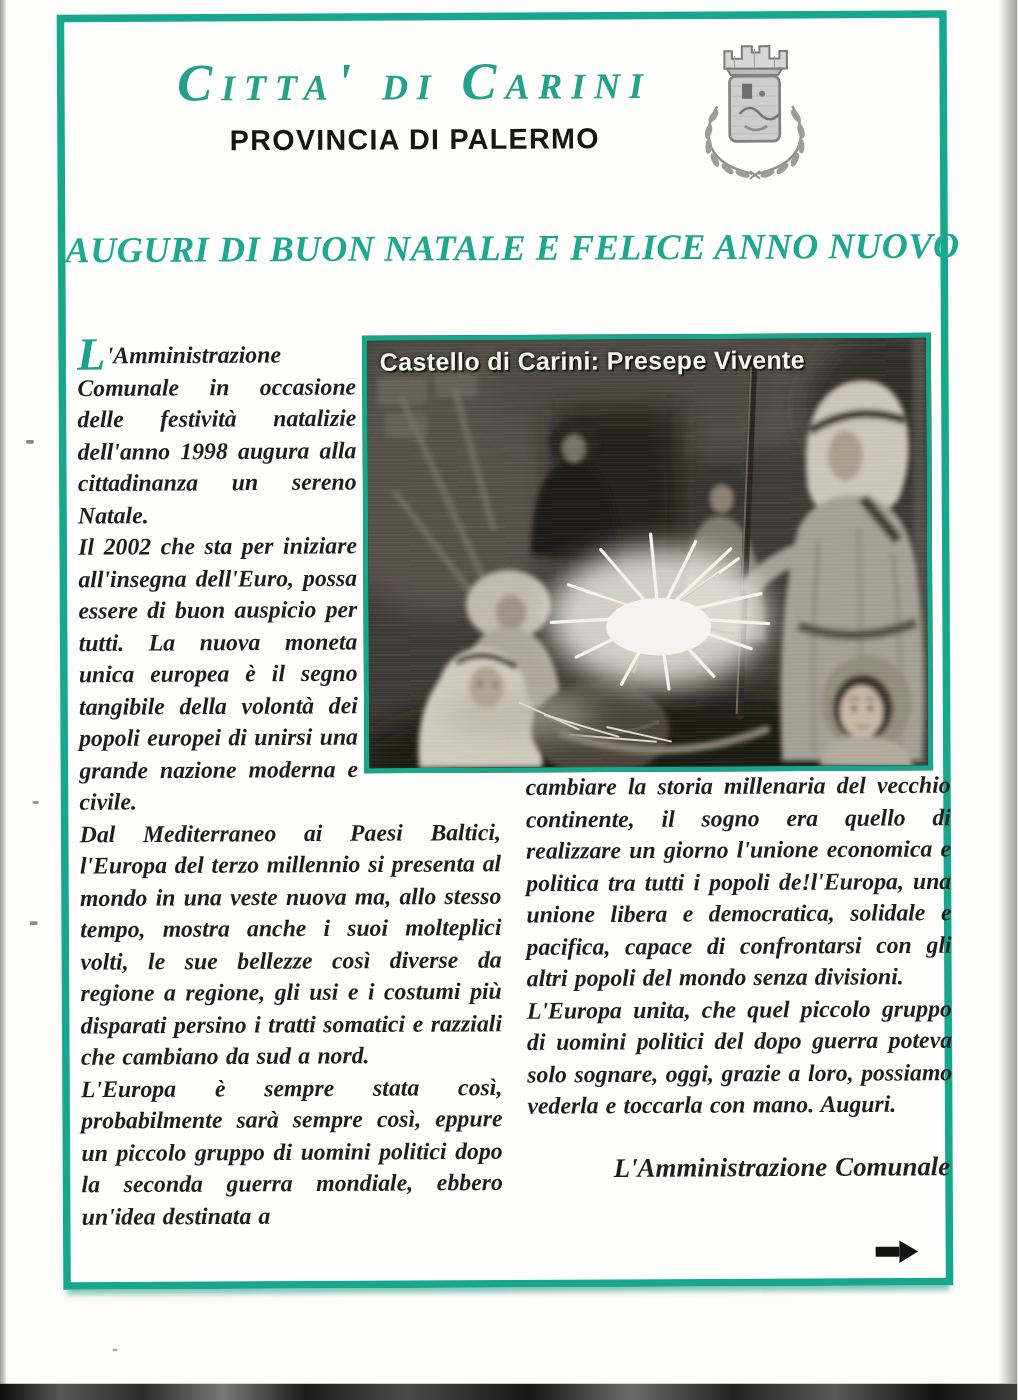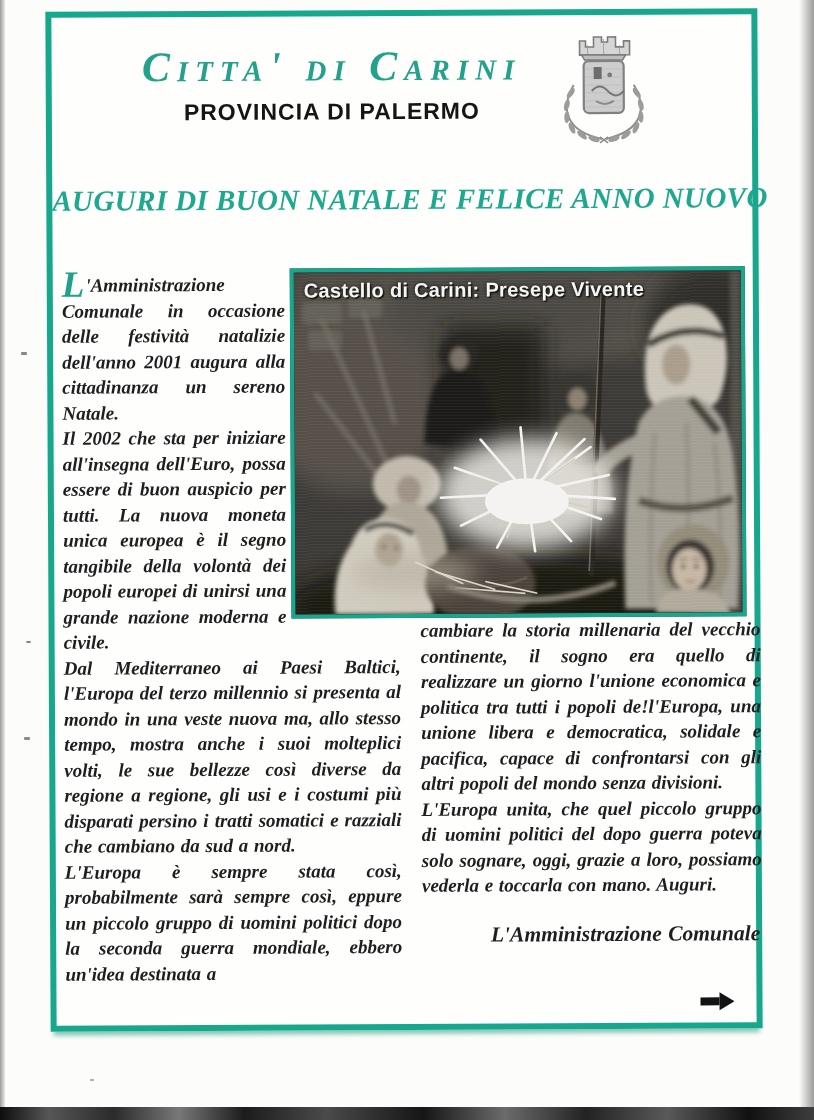--- a/index.html
+++ b/index.html
@@ -275,21 +275,21 @@
           <circle cx="401" cy="296" r="2.2" fill="#2d2822"></circle>
         <path d="M384,290 q4,-3 8,-1 M397,289 q4,-2 8,1" stroke="#55483a" stroke-width="1.4" fill="none"></path>
         <path d="M390,310 q5,3 10,0" stroke="#6b5c4c" stroke-width="1.5" fill="none"></path>
         <path d="M360,342 q4,-26 36,-24 q34,2 40,26 Z" fill="#b7b1a3"></path>
       </g>
     </svg>
   </div>
 
   <div class="col col-left">
     <div class="photo-spacer"></div>
-    <p><span class="drop-cap">L</span><span>'Amministrazione Comunale in occasione delle festività natalizie dell'anno 2001 augura alla cittadinanza un sereno Natale.</span></p>
+    <p><span class="drop-cap">L</span><span>'Amministrazione Comunale in occasione delle festività natalizie dell'anno 1998 augura alla cittadinanza un sereno Natale.</span></p>
     <p>Il 2002 che sta per iniziare all'insegna dell'Euro, possa essere di buon auspicio per tutti. La nuova moneta unica europea è il segno tangibile della volontà dei popoli europei di unirsi una grande nazione moderna e civile.</p>
     <p>Dal Mediterraneo ai Paesi Baltici, l'Europa del terzo millennio si presenta al mondo in una veste nuova ma, allo stesso tempo, mostra anche i suoi molteplici volti, le sue bellezze così diverse da regione a regione, gli usi e i costumi più disparati persino i tratti somatici e razziali che cambiano da sud a nord.</p>
     <p>L'Europa è sempre stata così, probabilmente sarà sempre così, eppure un piccolo gruppo di uomini politici dopo la seconda guerra mondiale, ebbero un'idea destinata a</p>
   </div>
 
   <div class="col col-right">
     <p>cambiare la storia millenaria del vecchio continente, il sogno era quello di realizzare un giorno l'unione economica e politica tra tutti i popoli de!l'Europa, una unione libera e democratica, solidale e pacifica, capace di confrontarsi con gli altri popoli del mondo senza divisioni.</p>
     <p>L'Europa unita, che quel piccolo gruppo di uomini politici del dopo guerra poteva solo sognare, oggi, grazie a loro, possiamo vederla e toccarla con mano. Auguri.</p>
     <p class="signature">L'Amministrazione Comunale</p>
   </div>

